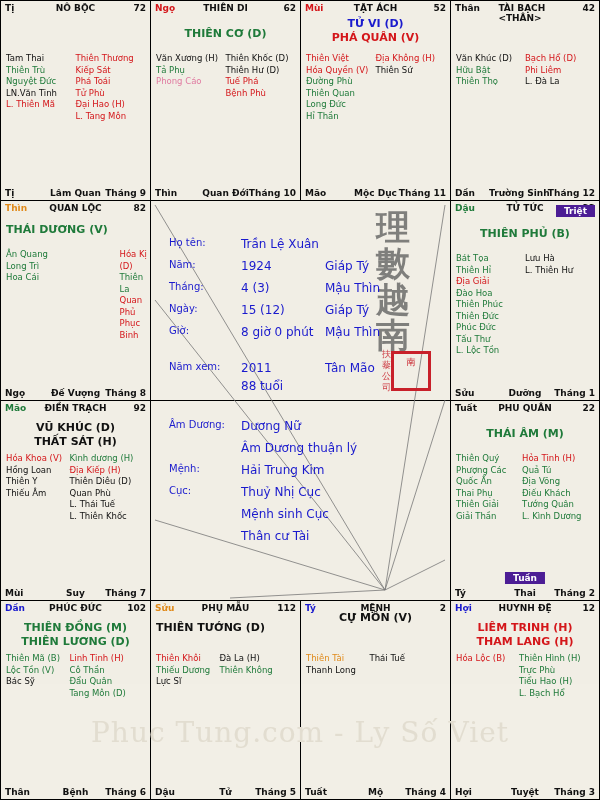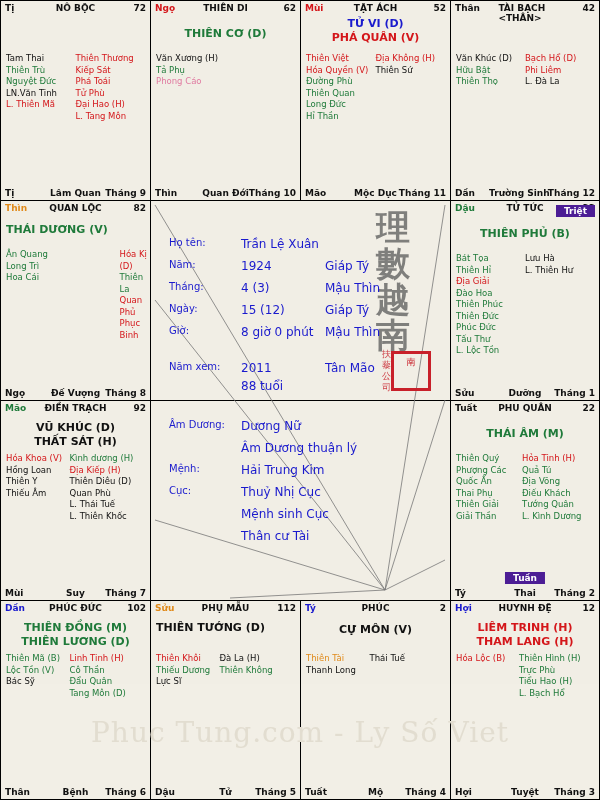--- a/index.html
+++ b/index.html
@@ -116,20 +116,26 @@
       <span class="br red">Ngọ</span>
       <span class="cg">THIÊN DI</span>
       <span class="num">62</span>
     </div>
     <div class="major grn">THIÊN CƠ (D)</div>
     <div class="colL">
       <div class="blk">Văn Xương (H)</div>
       <div class="grn">Tả Phụ</div>
       <div class="pink">Phong Cáo</div>
     </div>
+    <div class="colR">
+      <div class="blk">Thiên Khốc (D)</div>
+      <div class="blk">Thiên Hư (D)</div>
+      <div class="red">Tuế Phá</div>
+      <div class="red">Bệnh Phù</div>
+    </div>
     <div class="cfoot">
       <span class="b1">Thìn</span>
       <span class="b2">Quan Đới</span>
       <span class="b3">Tháng 10</span>
     </div>
   </div>
 
   <div class="cell" style="left:301px;top:1px;width:149px;height:199px;">
     <div class="chead">
       <span class="br red">Mùi</span>
@@ -340,24 +346,24 @@
     <div class="cfoot">
       <span class="b1">Dậu</span>
       <span class="b2">Tử</span>
       <span class="b3">Tháng 5</span>
     </div>
   </div>
 
   <div class="cell" style="left:301px;top:601px;width:149px;height:198px;">
     <div class="chead">
       <span class="br blu">Tý</span>
-      <span class="cg">PHÚC</span>
+      <span class="cg">MỆNH</span>
       <span class="num">2</span>
     </div>
-    <div class="major blk" style="top:22px;">CỰ MÔN (V)</div>
+    <div class="major blk" style="top:10px;">CỰ MÔN (V)</div>
     <div class="colL">
       <div class="org">Thiên Tài</div>
       <div class="blk">Thanh Long</div>
     </div>
     <div class="colR" style="left:46%;">
       <div class="blk">Thái Tuế</div>
     </div>
     <div class="cfoot">
       <span class="b1">Tuất</span>
       <span class="b2">Mộ</span>

